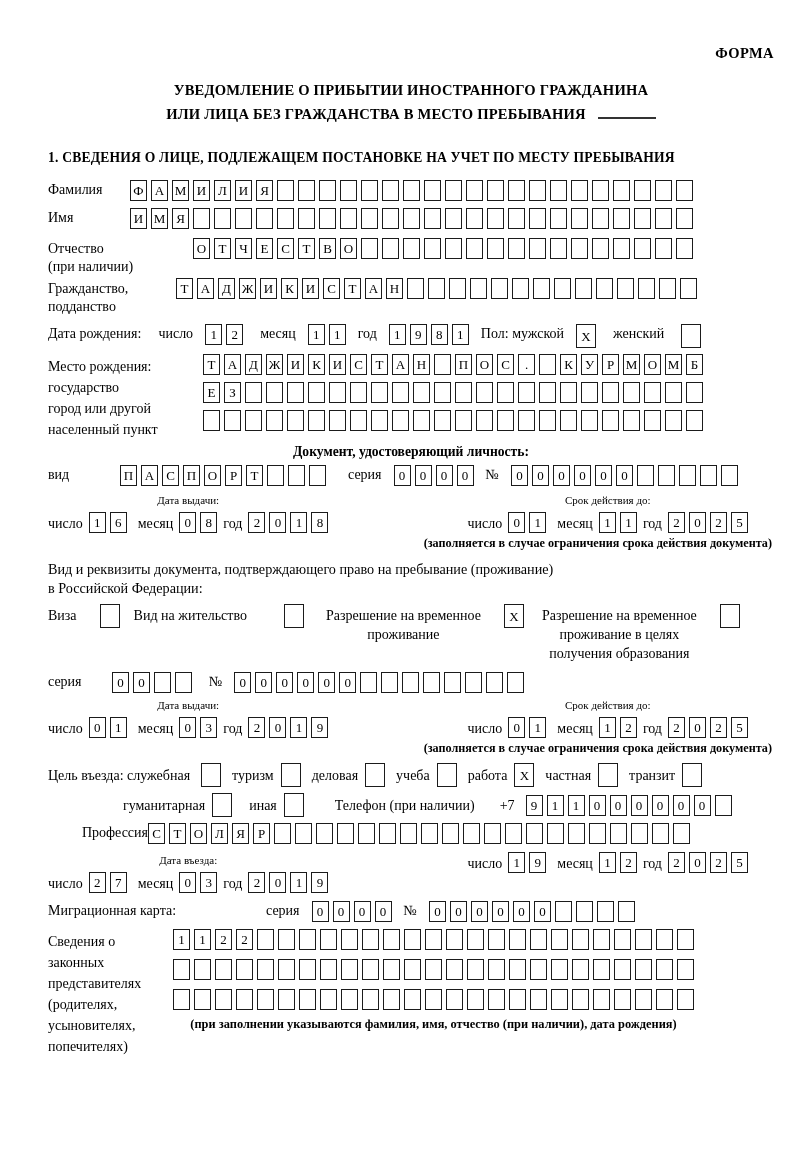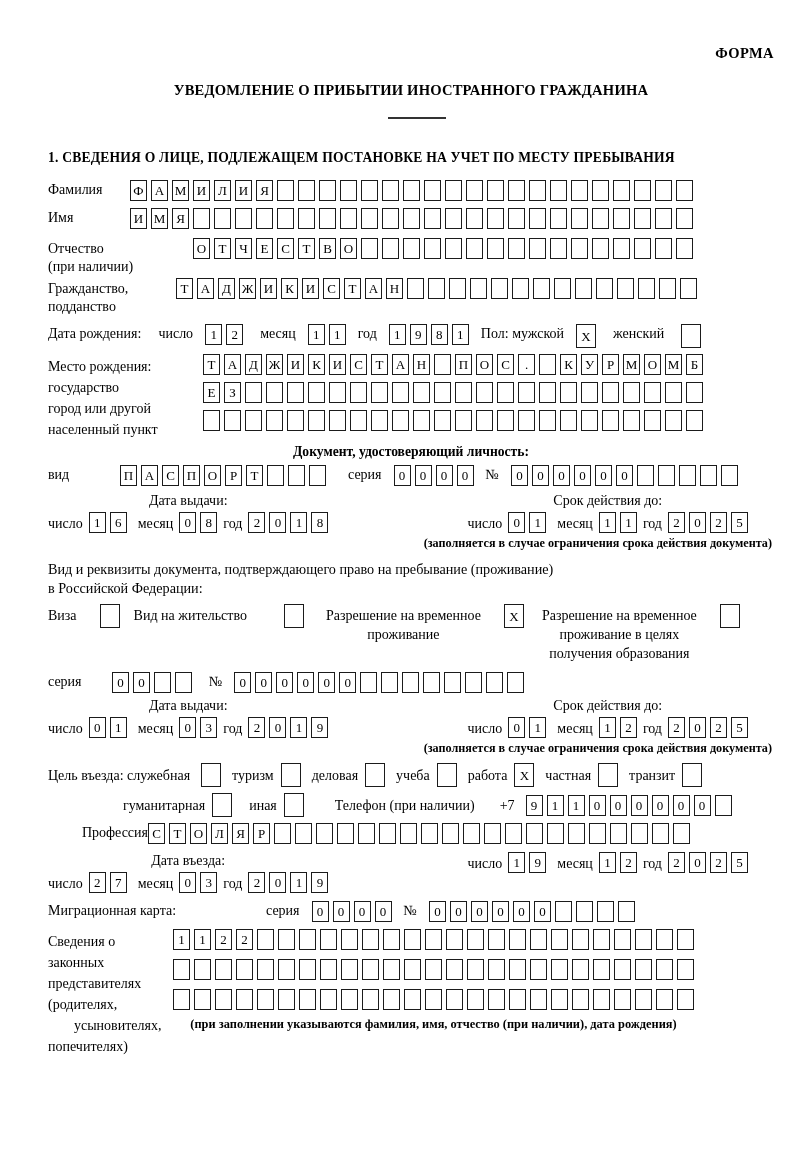--- a/index.html
+++ b/index.html
@@ -40,21 +40,21 @@
   .mt7 { margin-top:7px; }
   .col { display:flex; flex-direction:column; }
 
   
   .inlinerow { display:flex; align-items:flex-start; gap:12px; margin-top:8px; flex-wrap:nowrap; }
 
   .doc-heading { text-align:center; font-weight:bold; font-size:13.6px; margin-top:4px; }
 
   
   .dates { display:flex; justify-content:space-between; margin-top:6px; padding-right:26px; }
-  .date-h { text-align:center; font-size:14px; line-height:17px; margin-bottom:3px; }
+  .date-h { text-align:center; font-size:11px; line-height:17px; margin-bottom:3px; }
   .date-r { display:flex; align-items:center; gap:6px; }
   .note { text-align:right; font-weight:bold; font-size:12.2px; margin-top:3px; padding-right:2px; }
 
   .intro { margin-top:9px; line-height:19px; font-size:14.2px; }
 
   .opts { display:flex; align-items:flex-start; margin-top:6px; }
   .opt { display:flex; align-items:flex-start; gap:23px; }
   .opt .txt { text-align:center; line-height:19px; padding-top:2px; }
   .cb .cell { width:20px; height:24px; }
 
@@ -65,21 +65,21 @@
 </style>
 </head>
 <body>
 
 <div class="page">
 
   <div class="forma">ФОРМА</div>
 
   <div class="title">
     <div>УВЕДОМЛЕНИЕ О ПРИБЫТИИ ИНОСТРАННОГО ГРАЖДАНИНА</div>
-    <div><span class="blank-line"></span></div>
+    <div><span>ИЛИ ЛИЦА БЕЗ ГРАЖДАНСТВА В МЕСТО ПРЕБЫВАНИЯ</span><span class="blank-line"></span></div>
   </div>
 
   <div class="sec-heading">1. СВЕДЕНИЯ О ЛИЦЕ, ПОДЛЕЖАЩЕМ ПОСТАНОВКЕ НА УЧЕТ ПО МЕСТУ ПРЕБЫВАНИЯ</div>
 
   <div class="row" style="margin-top:14px;">
     <div class="lbl w82">Фамилия</div>
     <div class="cells">
         <span class="cell">Ф</span>
         <span class="cell">А</span>
         <span class="cell">М</span>
@@ -702,21 +702,21 @@
         <span class="cell"></span>
       </span>
   </div>
 
   <div class="row" style="margin-top:7px;">
     <div class="lbl w125 lbl-multi">
       <div style="line-height:21px;">Сведения о</div>
       <div style="line-height:21px;">законных</div>
       <div style="line-height:21px;">представителях</div>
       <div style="line-height:21px;">(родителях,</div>
-      <div style="line-height:21px;margin-left:26px;">усыновителях,</div>
+      <div style="line-height:21px;">усыновителях,</div>
       <div style="line-height:21px;">попечителях)</div>
     </div>
     <div class="col">
       <div class="cells">
           <span class="cell">1</span>
           <span class="cell">1</span>
           <span class="cell">2</span>
           <span class="cell">2</span>
           <span class="cell"></span>
           <span class="cell"></span>

